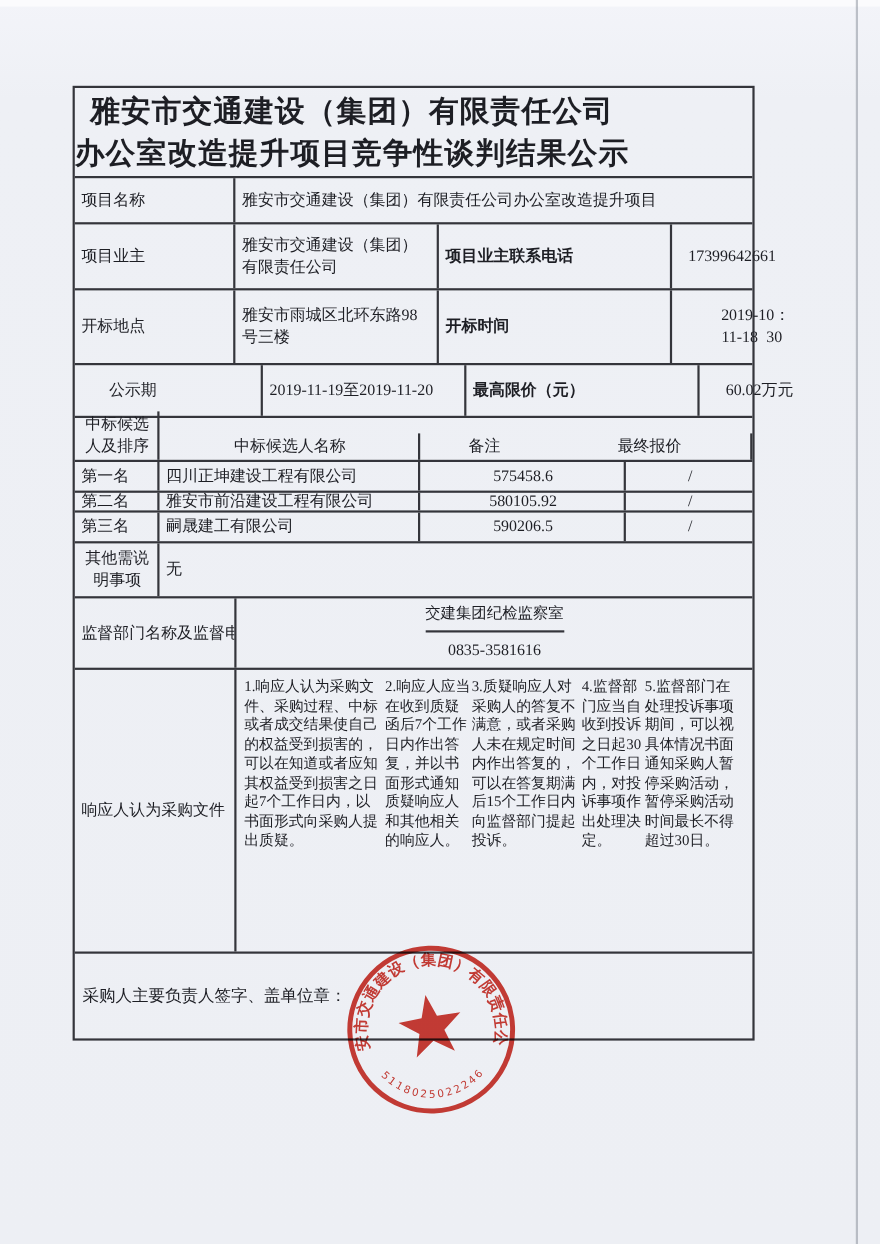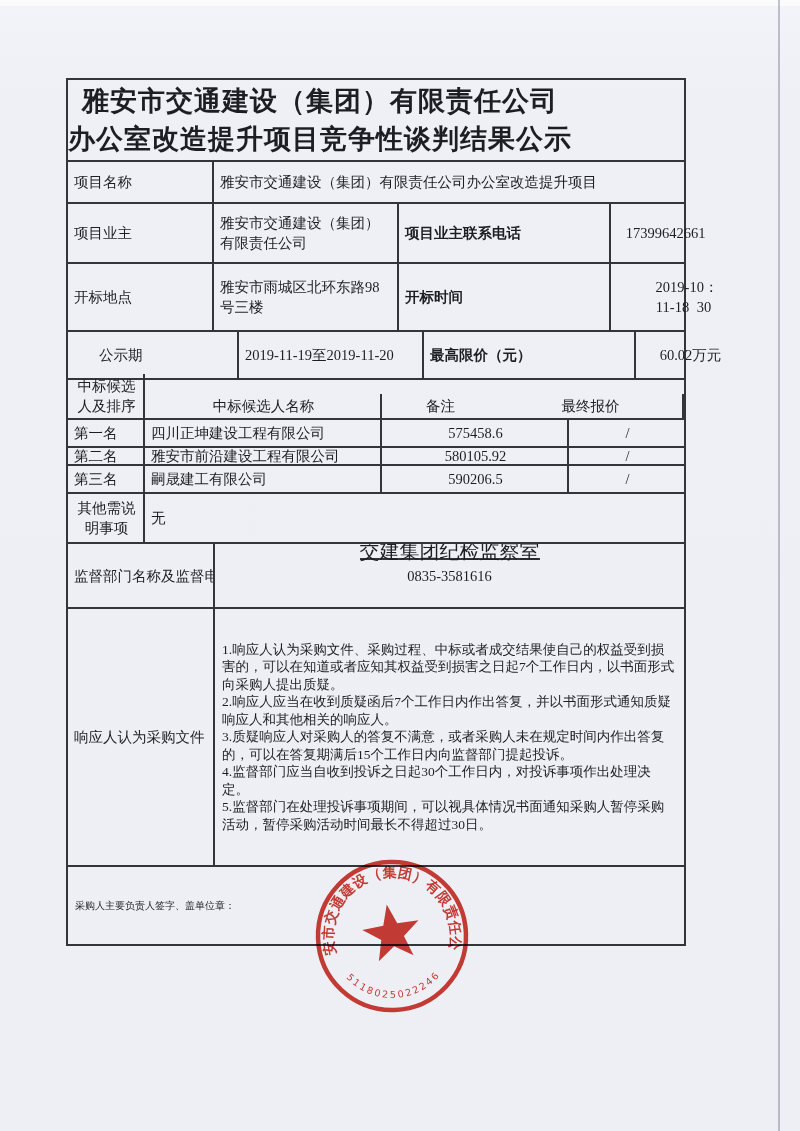--- a/index.html
+++ b/index.html
@@ -67,30 +67,30 @@
     display: flex; flex-direction: column; justify-content: center;
     text-align: center;
     font-family: "Liberation Sans", "DejaVu Sans", sans-serif;
     font-weight: bold;
     font-size: 27px; line-height: 38px; letter-spacing: 1px;
     padding-right: 22px;
   }
   .two-line { display: flex; flex-direction: row; justify-content: center; text-align: center; margin-left: 45px; }
 
   .sup-right { display: flex; flex-direction: column; }
-  .sup-sub1 { height: 16px; border-bottom: 2px solid #34353b; display: flex; align-items: center; justify-content: center; font-size: 20px; }
+  .sup-sub1 { height: 31px; border-bottom: 2px solid #34353b; display: flex; align-items: center; justify-content: center; font-size: 14px; }
   .sup-sub2 { height: 32px; display: flex; align-items: center; justify-content: center; font-size: 14.5px; }
 
   .obj-text {
-    flex-direction: column; justify-content: center; align-items: stretch;
+    justify-content: center; align-items: stretch;
     font-size: 13.5px; line-height: 17.5px; padding: 6px 8px 6px 7px;
   }
   .obj-text p { margin: 0; }
 
-  .sign-cell { font-size: 10px; padding-left: 7px; border-radius: 21px; }
+  .sign-cell { font-size: 15px; padding-left: 7px; border-radius: 21px; }
 
   .stamp {
     position: absolute; left: 312px; top: 856px; width: 160px; height: 160px;
     mix-blend-mode: multiply; opacity: 0.93;
     transform: rotate(-2deg);
   }
 </style>
 </head>
 <body>
 

